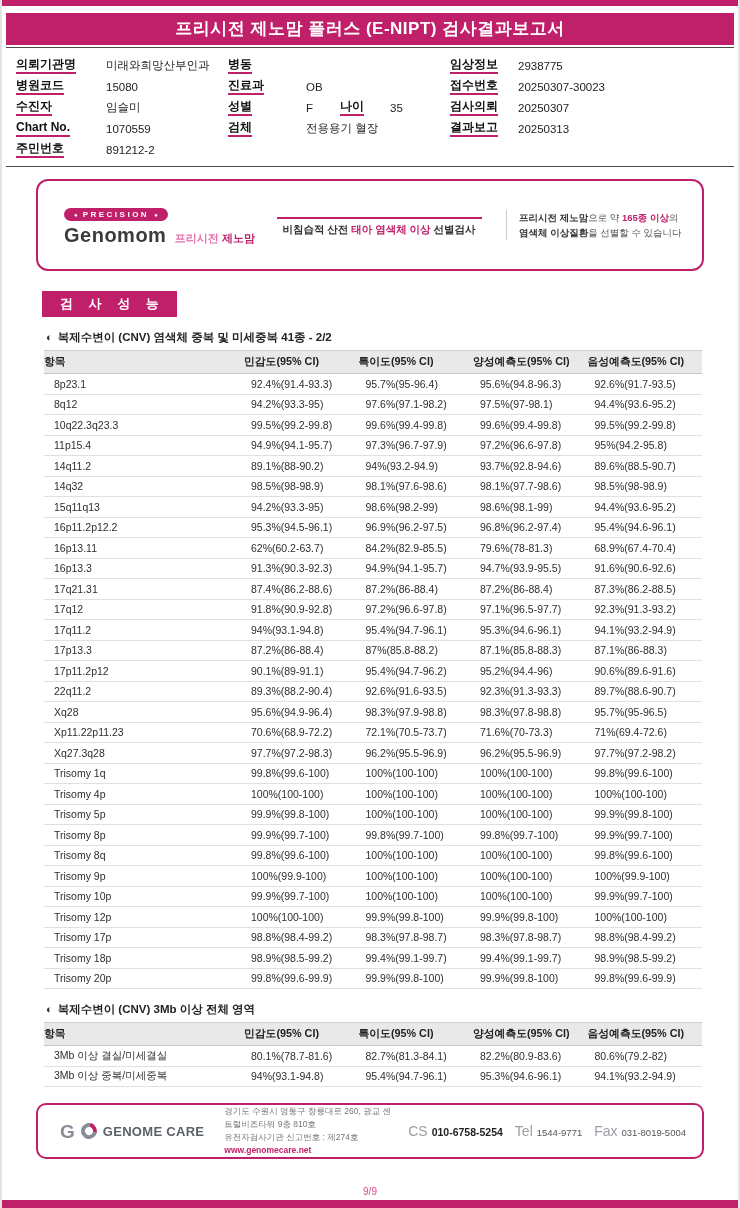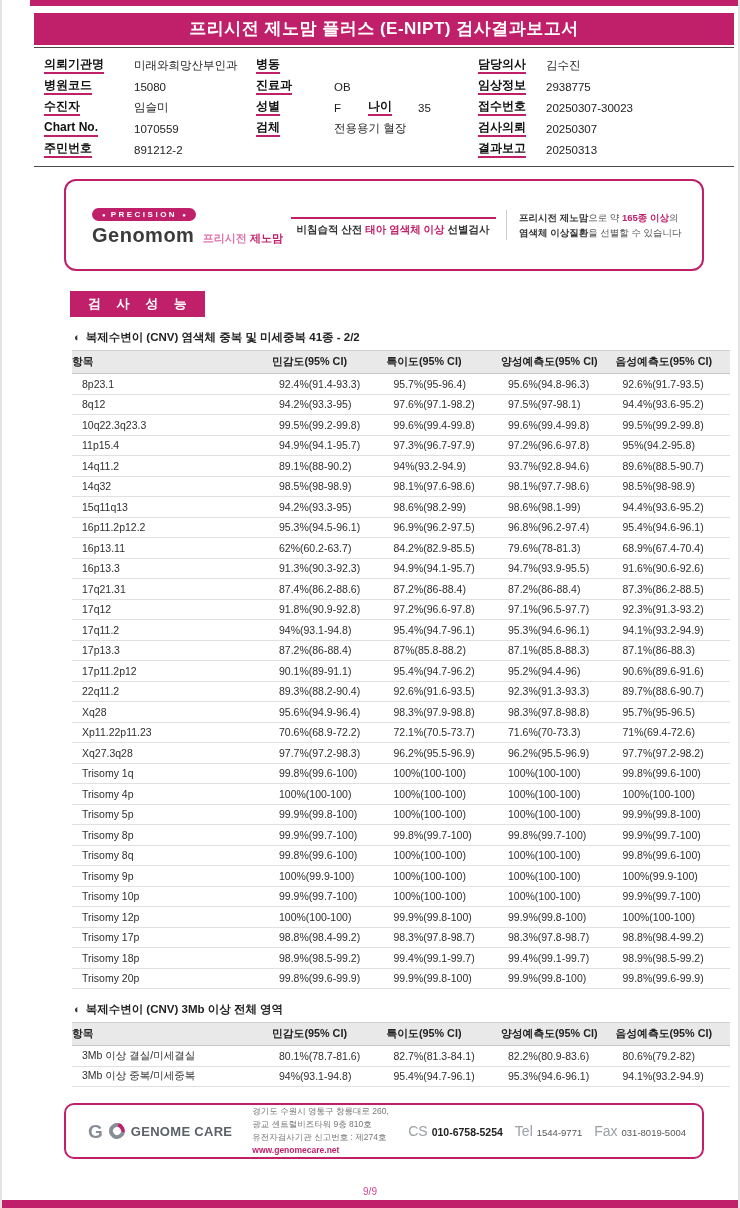--- a/index.html
+++ b/index.html
@@ -4,21 +4,21 @@
 <style>
   :root{
     --brand:#c0206a;
     --brand-light:#e473ae;
     --gray-line:#e0e0e0;
   }
   *{margin:0;padding:0;box-sizing:border-box;}
   html,body{background:#fff;}
   body{width:740px;font-family:"Liberation Sans","DejaVu Sans",sans-serif;color:#222;}
   .page{position:relative;width:740px;height:1208px;overflow:hidden;background:#fff;
-        border-left:2px solid #e3e3e3;border-right:2px solid #e3e3e3;padding-left:28px;}
+        border-left:2px solid #e3e3e3;border-right:2px solid #e3e3e3;}
   .top-strip{height:6px;background:var(--brand);}
   .title-bar{margin:7px 4px 0;height:32px;line-height:32px;background:var(--brand);color:#fff;
              font-size:17px;font-weight:bold;text-align:center;letter-spacing:0.5px;}
   .rule{border-top:1px solid #4a4a4a;margin:0 4px;}
   .rule.top{margin-top:2px;}
 
   
   .patient-info{display:flex;padding:7px 10px 6px 14px;}
   .pi-col1{width:212px;}
   .pi-col2{width:222px;}
@@ -139,24 +139,20 @@
         <span class="pi-value">35</span>
       </div>
       <div class="pi-row">
         <span class="pi-labelbox"><span class="pi-label">검체</span></span>
         <span class="pi-value">전용용기 혈장</span>
       </div>
     </div>
 
     <div class="pi-col pi-col3">
       <div class="pi-row">
-        <span class="pi-labelbox"><span class="pi-label">담당의사</span></span>
-        <span class="pi-value">김수진</span>
-      </div>
-      <div class="pi-row">
         <span class="pi-labelbox"><span class="pi-label">임상정보</span></span>
         <span class="pi-value">2938775</span>
       </div>
       <div class="pi-row">
         <span class="pi-labelbox"><span class="pi-label">접수번호</span></span>
         <span class="pi-value">20250307-30023</span>
       </div>
       <div class="pi-row">
         <span class="pi-labelbox"><span class="pi-label">검사의뢰</span></span>
         <span class="pi-value">20250307</span>

